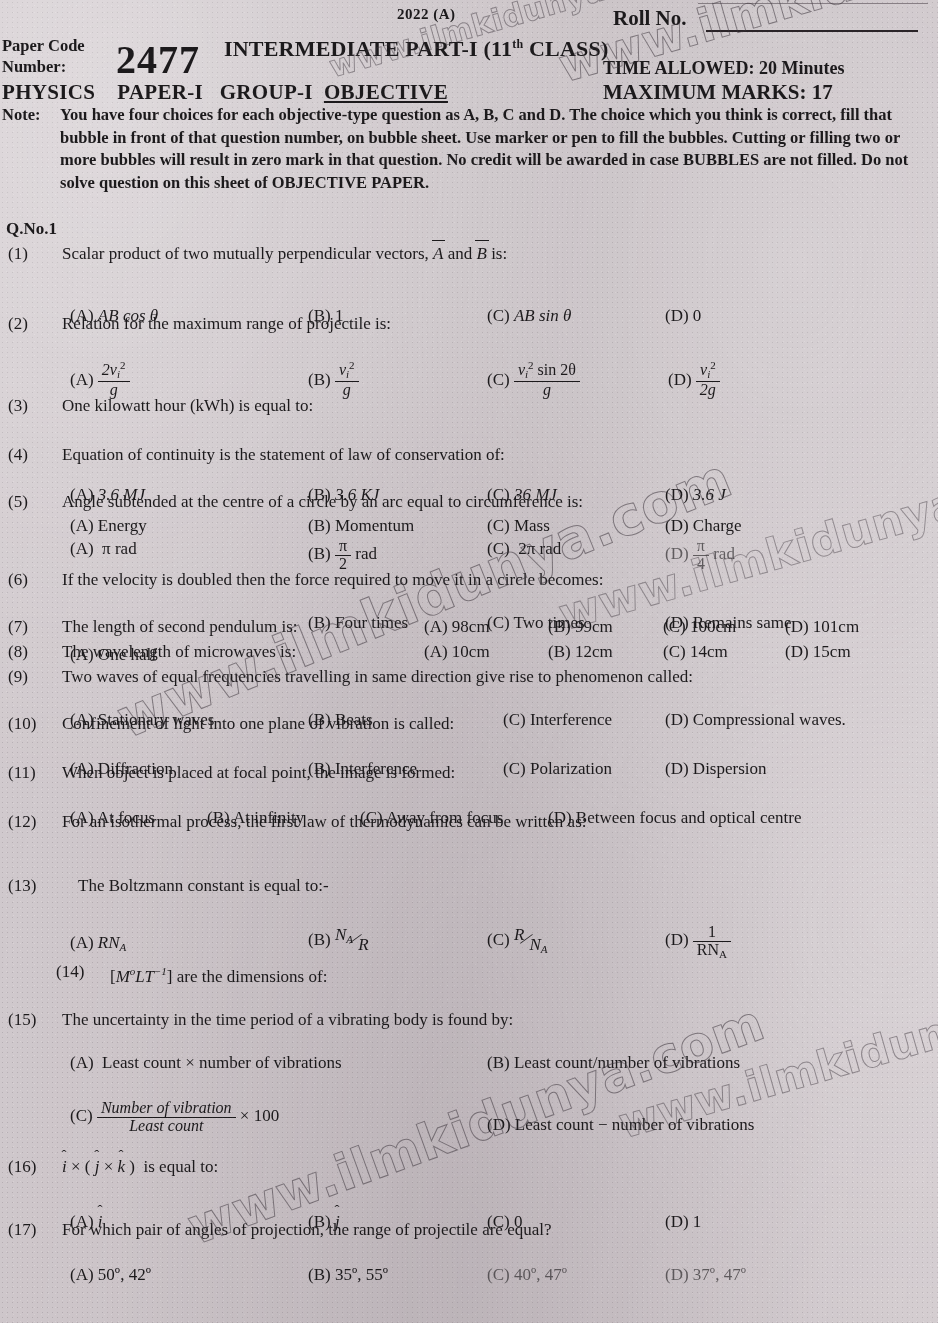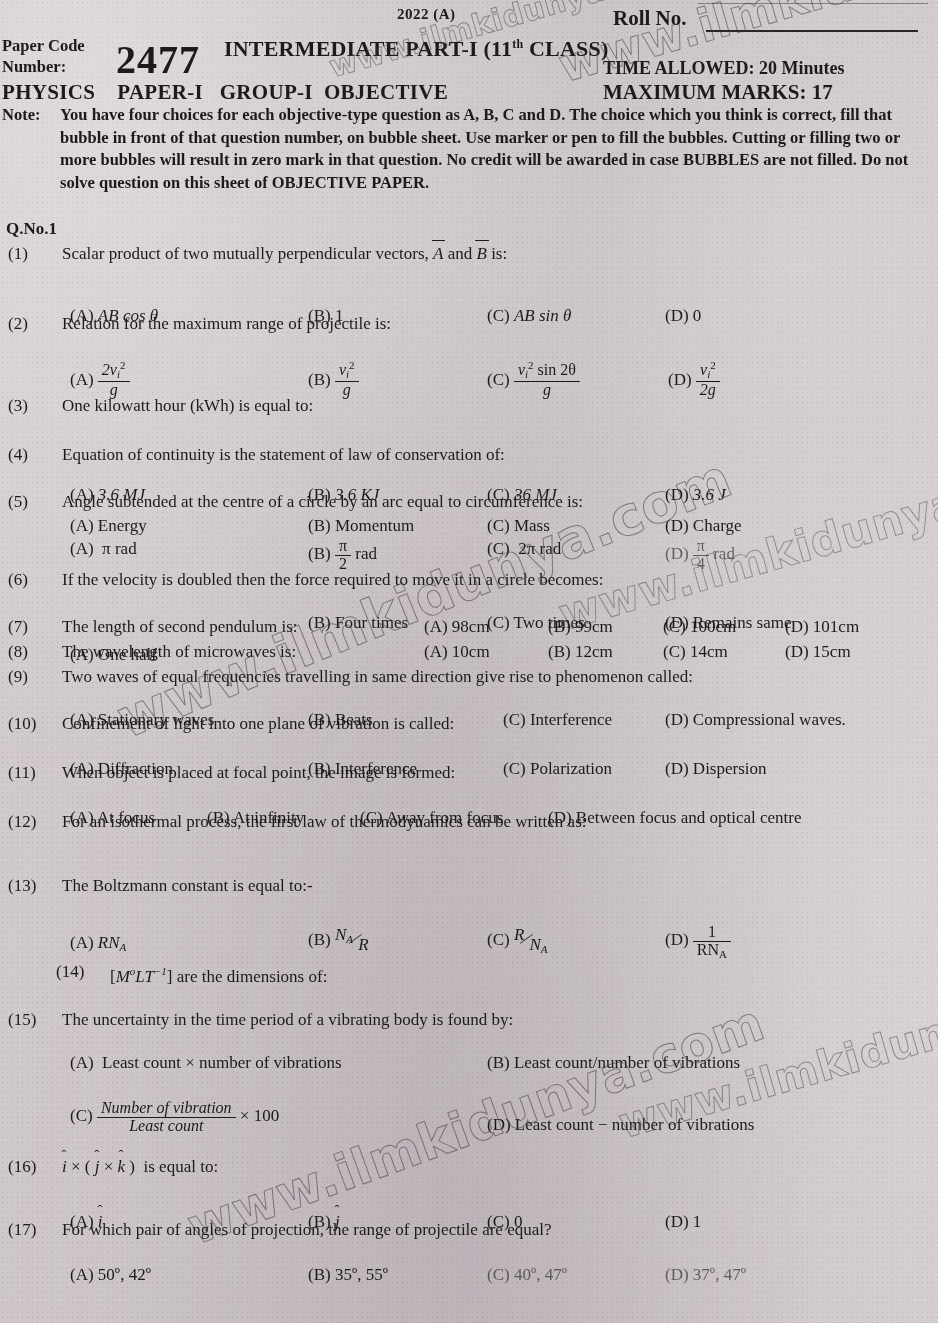--- a/index.html
+++ b/index.html
@@ -54,21 +54,21 @@
   #rollno-line{position:absolute;left:706px;top:30px;width:212px;height:0;border-bottom:2.2px solid #2a2428;}
   #topline{position:absolute;left:698px;top:3px;width:230px;height:0;border-bottom:1.6px solid #4a4248;opacity:.55;}
 
   #paper-code-label{left:2px;top:35px;font-size:16.5px;line-height:21px;}
   #paper-code-number{left:116px;top:36px;font-size:40px;font-weight:700;letter-spacing:1px;}
   #exam-title{left:224px;top:36px;font-size:22px;letter-spacing:.2px;}
   #exam-title .sup{font-size:12px;vertical-align:super;}
   #time-allowed{left:603px;top:58px;font-size:18px;}
   #max-marks{left:603px;top:80px;font-size:21px;}
   #subject-line{left:2px;top:80px;font-size:21px;letter-spacing:.3px;}
-  #subject-line .u{text-underline-offset:2px;}
+  #subject-line .u{text-decoration:underline;text-underline-offset:2px;}
 
   
   #note{position:absolute;left:2px;top:104px;width:930px;font-size:16.5px;font-weight:700;line-height:22.6px;}
   #note .nlabel{float:left;margin-right:16px;}
   #note .ntext{display:block;margin-left:58px;text-align:left;}
 
   
   #qno{position:absolute;left:6px;top:219px;font-size:17px;font-weight:700;}
   #qlist{position:absolute;left:0;top:243px;width:938px;}
   .q{position:relative;}
@@ -285,21 +285,21 @@
     </div>
 
     <div class="q" style="height:64px;">
       <div class="qhead" style="top:0;">
         <span class="qnum">(12)</span>
         <span class="qtext">For an isothermal process, the first law of thermodynamics can be written as:</span>
       </div>
     </div>
 
     <div class="q" style="height:86px;">
-      <div class="qhead" style="top:0;">
+      <div class="qhead" style="top:0;padding-left:16px;">
         <span class="qnum">(13)</span>
         <span class="qtext">The Boltzmann constant is equal to:-</span>
       </div>
       <div class="opts" style="height:52px;top:28px;">
         <span class="opt" style="left:70px;top:8px;">(A) <em class="it">RN</em><span class="sub">A</span></span>
         <span class="opt" style="left:308px;top:4px;">(B) <span class="sfrac"><span class="n"><span>N</span><span class="sub">A</span></span><span class="sl">⁄</span><span class="d">R</span></span></span>
         <span class="opt" style="left:487px;top:4px;">(C) <span class="sfrac"><span class="n">R</span><span class="sl">⁄</span><span class="d"><span>N</span><span class="sub">A</span></span></span></span>
         <span class="opt" style="left:665px;top:0;">(D) <span class="frac"><span class="num">1</span><span class="den"><span>RN</span><span class="subr">A</span></span></span></span>
       </div>
     </div>

